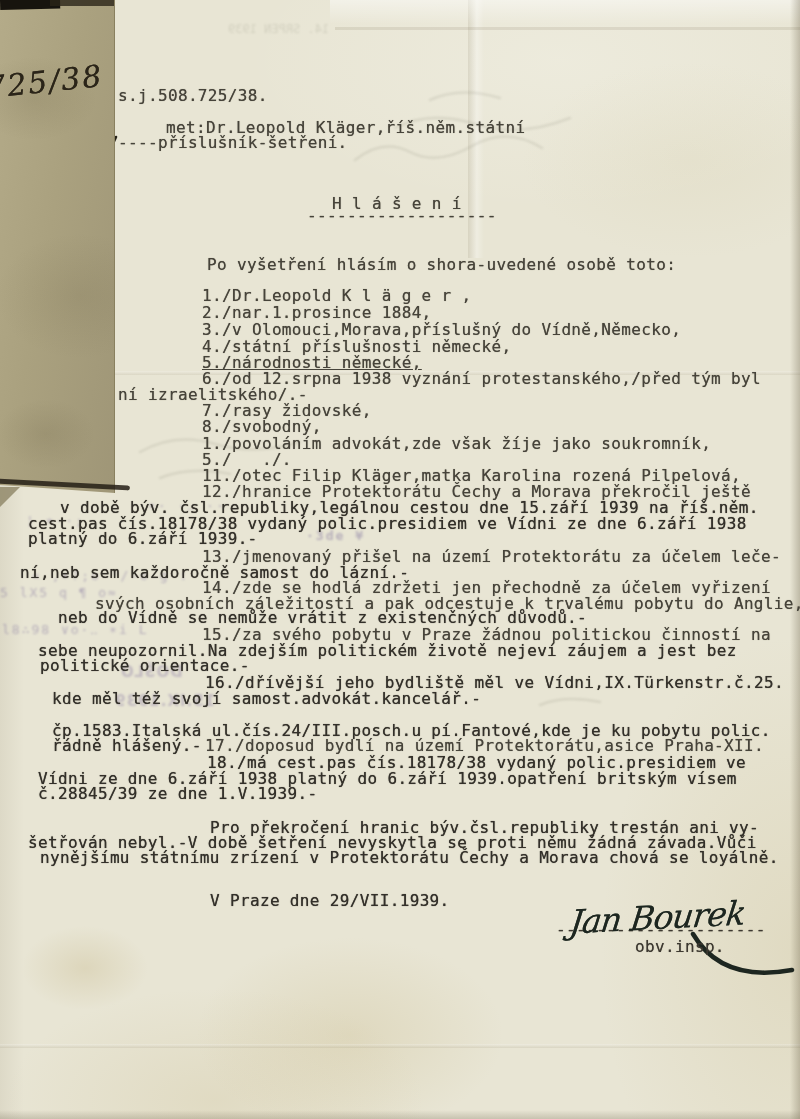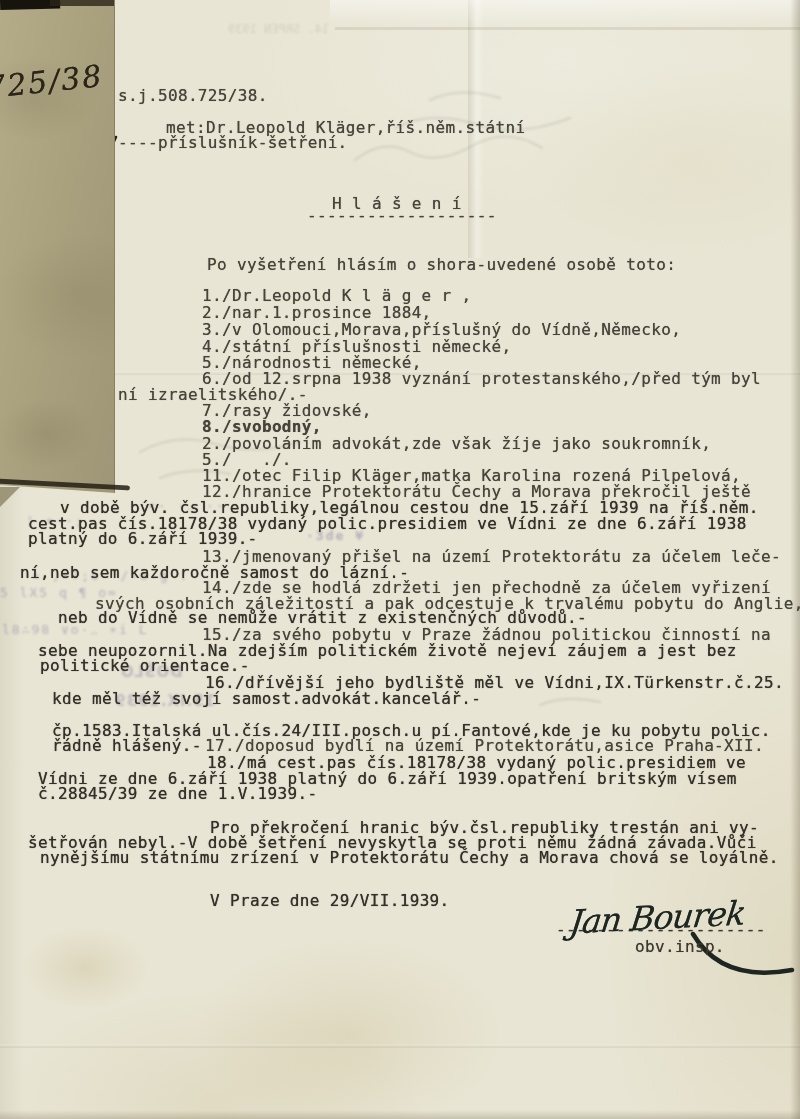--- a/index.html
+++ b/index.html
@@ -112,26 +112,26 @@
         <div class="tl" style="top: 88px; left: 118px;">s.j.508.725/38.</div>
         <div class="tl" style="top: 120px; left: 118px; padding-left: 48px;">met:Dr.Leopold Kläger,říš.něm.státní</div>
         <div class="tl" style="top: 135px; left: 118px;">----příslušník-šetření.</div>
         <div class="tl" style="top: 196px; left: 332px;">H l á š e n í</div>
         <div class="tl" style="top: 208px; left: 307px;">-------------------</div>
         <div class="tl" style="top: 257px; left: 207px;">Po vyšetření hlásím o shora-uvedené osobě toto:</div>
         <div class="tl" style="top: 288px; left: 202px;">1./Dr.Leopold K l ä g e r ,</div>
         <div class="tl" style="top: 305px; left: 202px;">2./nar.1.prosince 1884,</div>
         <div class="tl" style="top: 322px; left: 202px;">3./v Olomouci,Morava,příslušný do Vídně,Německo,</div>
         <div class="tl" style="top: 339px; left: 202px;">4./státní příslušnosti německé,</div>
-        <div class="tl" style="top: 355px; left: 202px;">5./národnosti německé,</div>
+        <div class="tl" style="top: 355px; left: 202px; text-decoration: underline;">5./národnosti německé,</div>
         <div class="tl" style="top: 371px; left: 202px;">6./od 12.srpna 1938 vyznání protestanského,/před tým byl</div>
         <div class="tl" style="top: 387px; left: 118px;">ní izraelitského/.-</div>
         <div class="tl" style="top: 403px; left: 202px;">7./rasy židovské,</div>
-        <div class="tl" style="top: 419px; left: 202px; font-weight: bold;">8./svobodný,</div>
-        <div class="tl" style="top: 436px; left: 202px;">2./povoláním advokát,zde však žíje jako soukromník,</div>
+        <div class="tl" style="top: 419px; left: 202px;">8./svobodný,</div>
+        <div class="tl" style="top: 436px; left: 202px;">1./povoláním advokát,zde však žíje jako soukromník,</div>
         <div class="tl" style="top: 452px; left: 202px;">5./   ./.</div>
         <div class="tl" style="top: 468px; left: 202px;">11./otec Filip Kläger,matka Karolina rozená Pilpelová,</div>
         <div class="tl" style="top: 484px; left: 202px;">12./hranice Protektorátu Čechy a Morava překročil ještě</div>
         <div class="tl dk" style="top: 500px; left: 60px;">v době býv. čsl.republiky,legálnou cestou dne 15.září 1939 na říš.něm.</div>
         <div class="tl dk" style="top: 516px; left: 28px;">cest.pas čís.18178/38 vydaný polic.presidiem ve Vídni ze dne 6.září 1938</div>
         <div class="tl dk" style="top: 531px; left: 28px;">platný do 6.září 1939.-</div>
         <div class="tl" style="top: 549px; left: 202px;">13./jmenovaný přišel na území Protektorátu za účelem leče-</div>
         <div class="tl dk" style="top: 565px; left: 20px;">ní,neb sem každoročně samost do lázní.-</div>
         <div class="tl" style="top: 580px; left: 202px;">14./zde se hodlá zdržeti jen přechodně za účelem vyřizení</div>
         <div class="tl" style="top: 596px; left: 58px; margin-left: 37px;">svých osobních záležitostí a pak odcestuje k trvalému pobytu do Anglie,</div>

